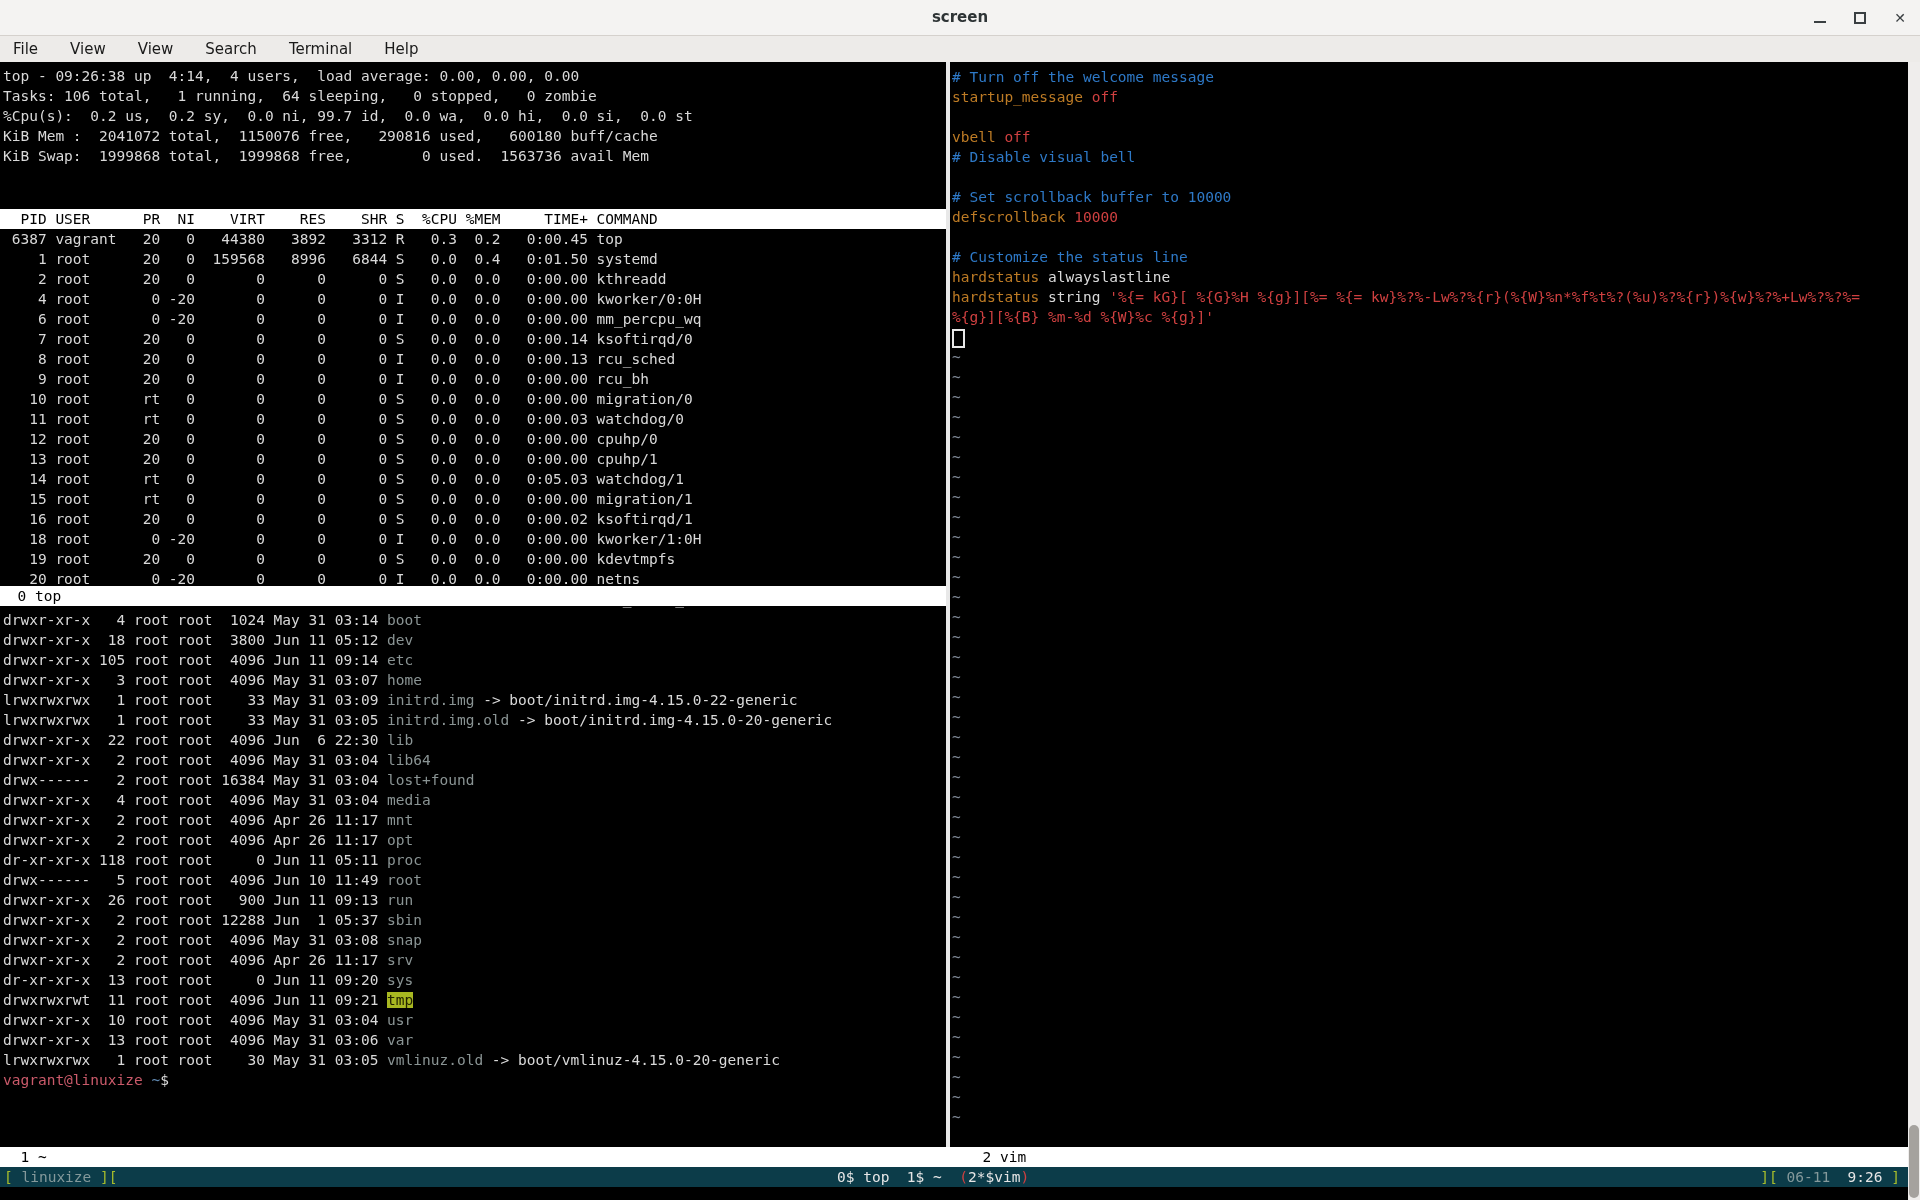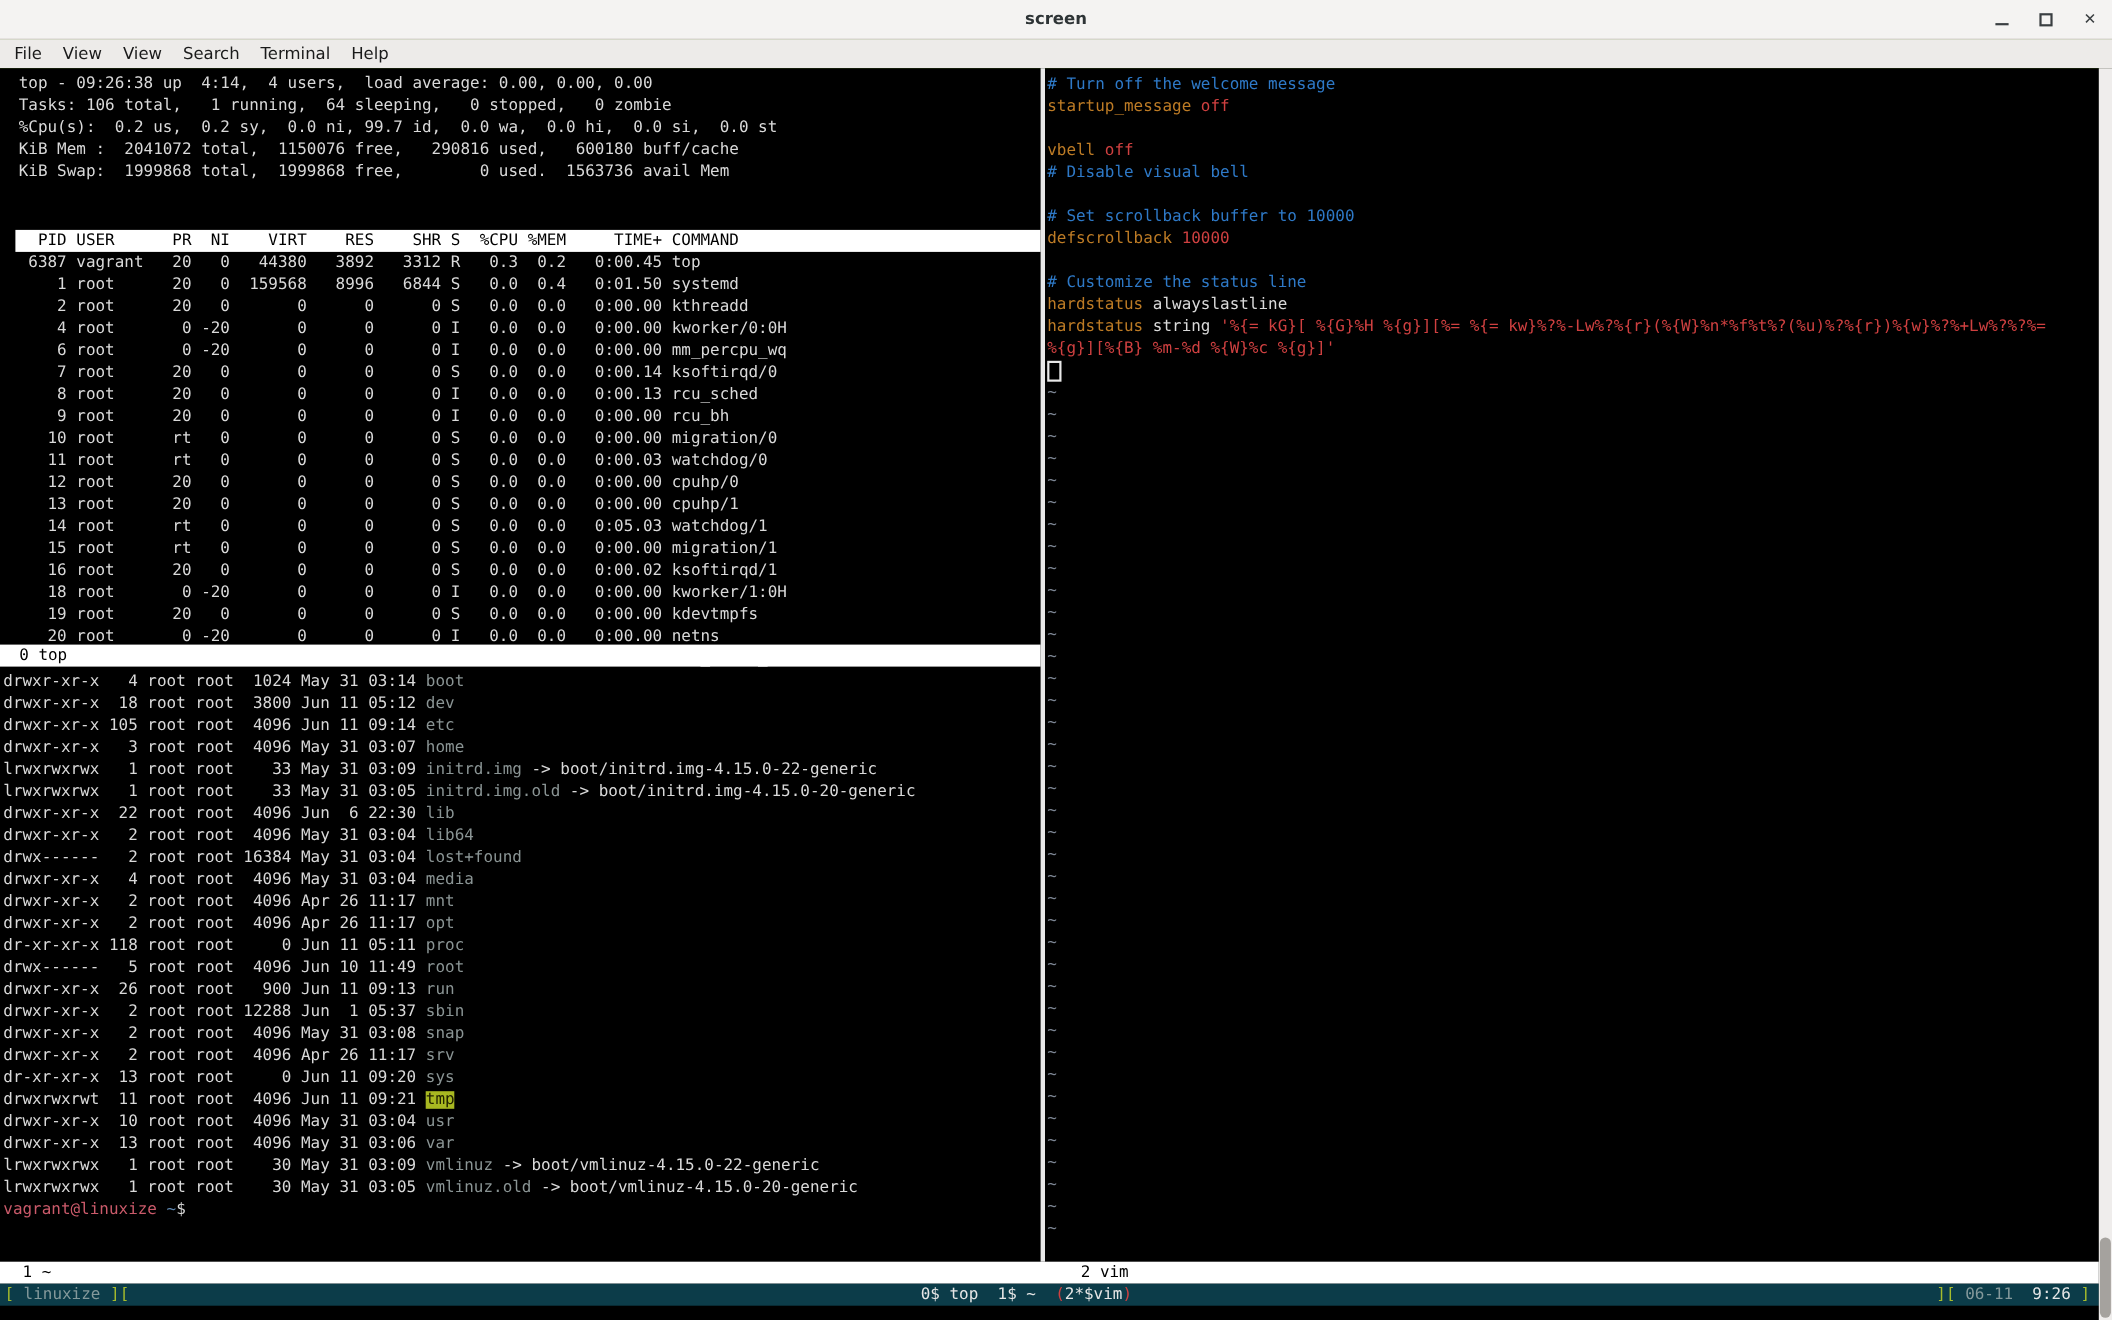--- a/index.html
+++ b/index.html
@@ -10,28 +10,28 @@
             border-bottom:1px solid #d5d1cd;}
   .title{position:absolute;left:0;right:0;top:8px;text-align:center;
          font:bold 15px "DejaVu Sans",sans-serif;color:var(--ui-text);}
   .controls{position:absolute;right:8px;top:0;height:35px;display:flex;align-items:center;gap:16px;}
   .wbtn{width:24px;height:24px;display:flex;align-items:center;justify-content:center;cursor:pointer;}
   .glyph-min{width:12px;height:2px;background:#3a3f42;margin-top:8px;}
   .glyph-max{width:8px;height:8px;border:2px solid #3a3f42;}
   .glyph-close{font:14px "DejaVu Sans",sans-serif;color:#3a3f42;}
   
   .menubar{position:absolute;top:36px;left:0;width:1920px;height:26px;background:var(--menubar-bg);
-           display:flex;align-items:center;gap:19px;padding-left:13px;box-sizing:border-box;
+           display:flex;align-items:center;gap:32px;padding-left:13px;box-sizing:border-box;
            font:15px "DejaVu Sans",sans-serif;color:#1a1a1a;}
   .menu-item{white-space:pre;}
   
   .terminal{position:absolute;top:62px;left:0;width:1920px;height:1138px;background:var(--terminal-bg);
             font:14.5px/20px "DejaVu Sans Mono",monospace;color:var(--text);}
   .tline{height:20px;white-space:pre;}
-  #top-region{position:absolute;top:0;left:0;width:946px;padding:4px 0 0 17px;box-sizing:border-box;}
+  #top-region{position:absolute;top:0;left:0;width:946px;padding:4px 0 0 3px;box-sizing:border-box;}
   .theader{height:20px;white-space:pre;background:var(--caption-bg);color:var(--caption-text);
            margin-left:-3px;padding-left:3px;margin-top:23px;}
   .cap-top{position:absolute;top:524px;left:0;width:946px;height:20px;background:var(--caption-bg);
            color:var(--caption-text);white-space:pre;}
   #ls-region{position:absolute;top:548px;left:0;width:946px;padding-left:3px;box-sizing:border-box;}
   .ls-name{color:var(--dim-name);text-align:right;}
   .ls-name.hl{background:var(--highlight-bg);color:var(--highlight-text);}
   .p-user{color:var(--prompt-user);} .p-path{color:var(--prompt-path);} .p-sym{color:var(--text);}
   .vdivider{position:absolute;left:946px;top:0;width:4px;height:1085px;background:var(--divider);}
   #vim-region{position:absolute;left:950px;top:0;width:958px;height:1085px;padding:5px 0 0 2px;box-sizing:border-box;}
@@ -137,21 +137,20 @@
           <div class="tline"><span class="ls-pre">dr-xr-xr-x 118 root root     0 Jun 11 05:11 </span><span class="ls-name">proc</span></div>
           <div class="tline"><span class="ls-pre">drwx------   5 root root  4096 Jun 10 11:49 </span><span class="ls-name">root</span></div>
           <div class="tline"><span class="ls-pre">drwxr-xr-x  26 root root   900 Jun 11 09:13 </span><span class="ls-name">run</span></div>
           <div class="tline"><span class="ls-pre">drwxr-xr-x   2 root root 12288 Jun  1 05:37 </span><span class="ls-name">sbin</span></div>
           <div class="tline"><span class="ls-pre">drwxr-xr-x   2 root root  4096 May 31 03:08 </span><span class="ls-name">snap</span></div>
           <div class="tline"><span class="ls-pre">drwxr-xr-x   2 root root  4096 Apr 26 11:17 </span><span class="ls-name">srv</span></div>
           <div class="tline"><span class="ls-pre">dr-xr-xr-x  13 root root     0 Jun 11 09:20 </span><span class="ls-name">sys</span></div>
           <div class="tline"><span class="ls-pre">drwxrwxrwt  11 root root  4096 Jun 11 09:21 </span><span class="ls-name hl">tmp</span></div>
           <div class="tline"><span class="ls-pre">drwxr-xr-x  10 root root  4096 May 31 03:04 </span><span class="ls-name">usr</span></div>
           <div class="tline"><span class="ls-pre">drwxr-xr-x  13 root root  4096 May 31 03:06 </span><span class="ls-name">var</span></div>
-          <div class="tline"><span class="ls-pre">lrwxrwxrwx   1 root root    30 May 31 03:09 </span><span class="ls-name">vmlinuz</span><span class="ls-pre"> -&gt; boot/vmlinuz-4.15.0-22-generic</span></div>
           <div class="tline"><span class="ls-pre">lrwxrwxrwx   1 root root    30 May 31 03:05 </span><span class="ls-name">vmlinuz.old</span><span class="ls-pre"> -&gt; boot/vmlinuz-4.15.0-20-generic</span></div>
         </div>
       <div class="tline"><span class="p-user">vagrant@linuxize</span><span class="p-sym"> </span><span class="p-path">~</span><span class="p-sym">$</span></div>
     </div>
 
     <div class="vdivider"></div>
 
     <div id="vim-region">
       <div id="vim-lines">
           <div class="tline"><span class="v-com"># Turn off the welcome message</span></div>

